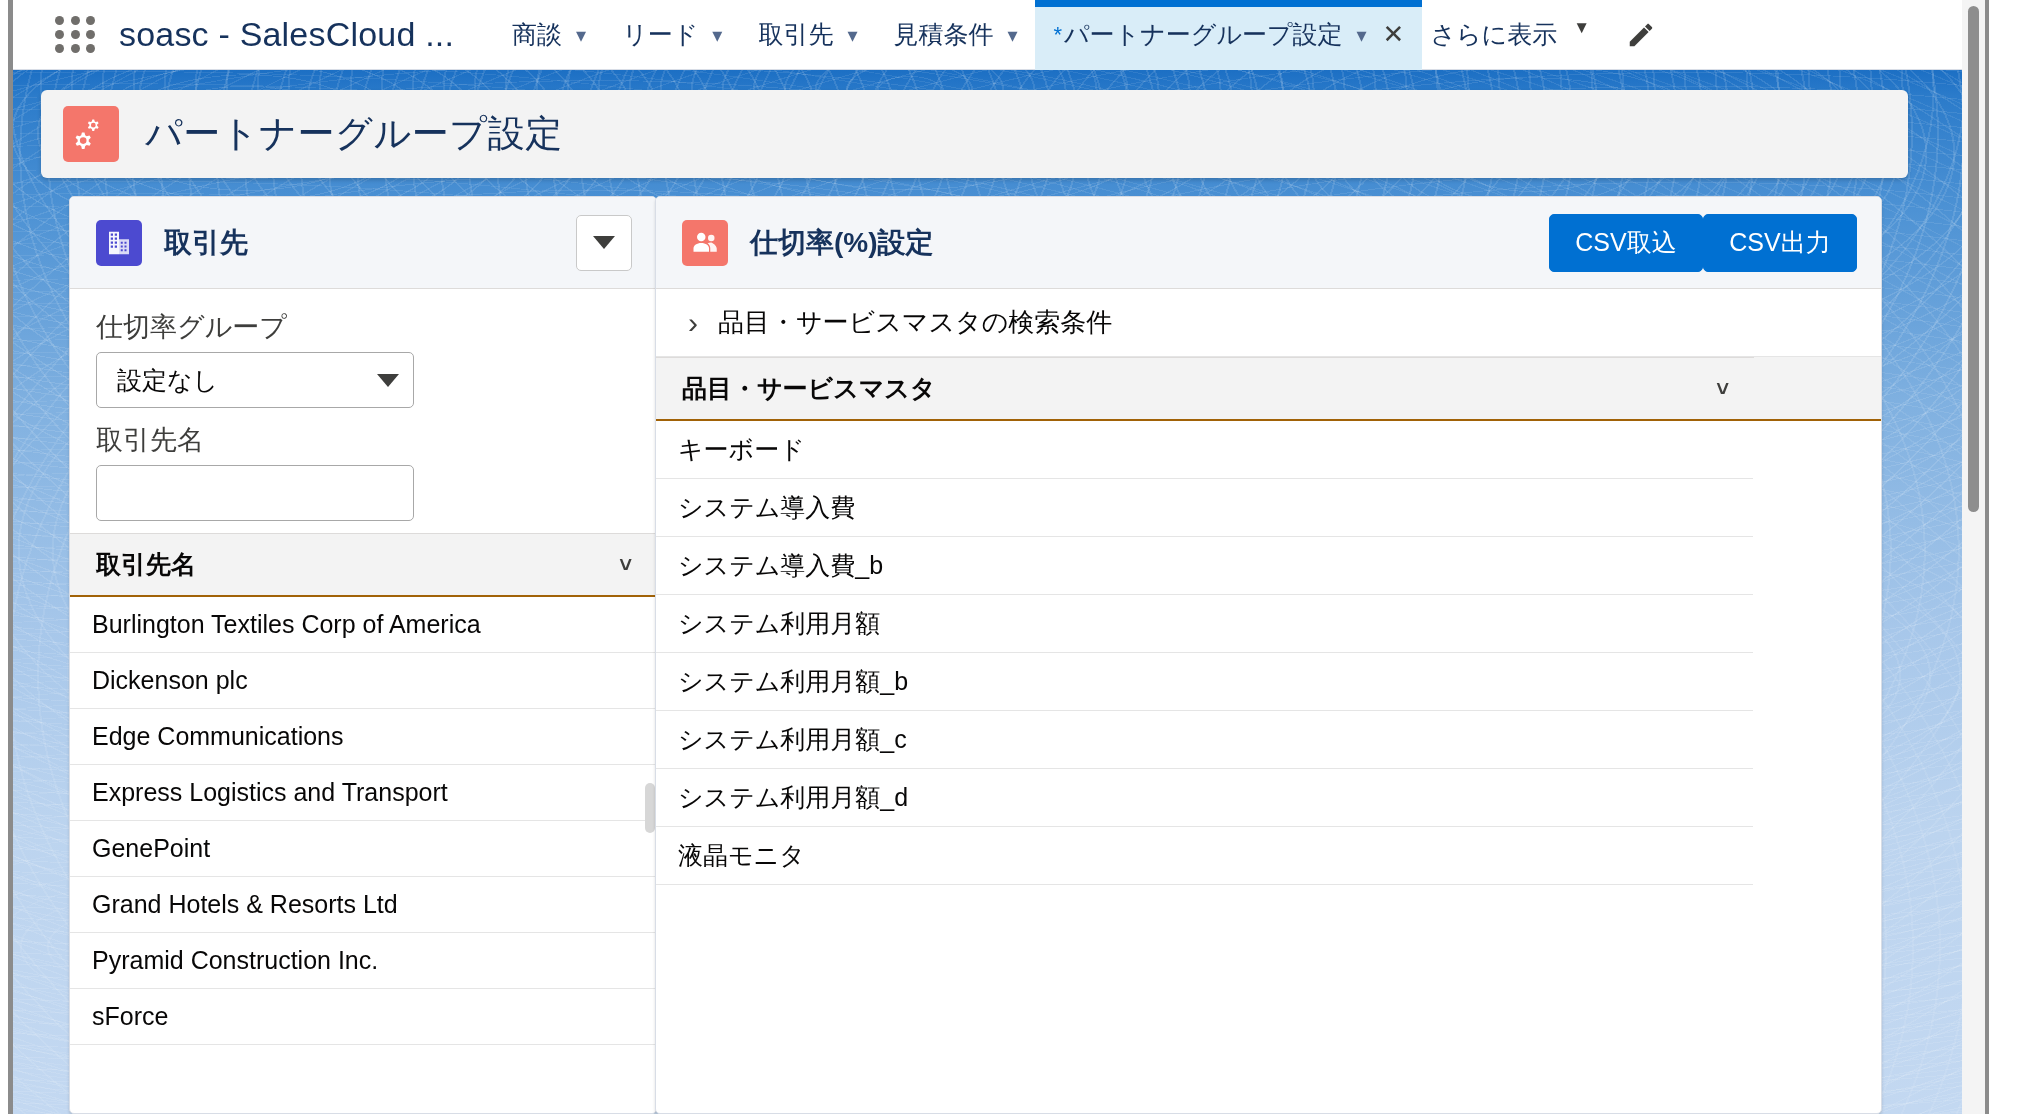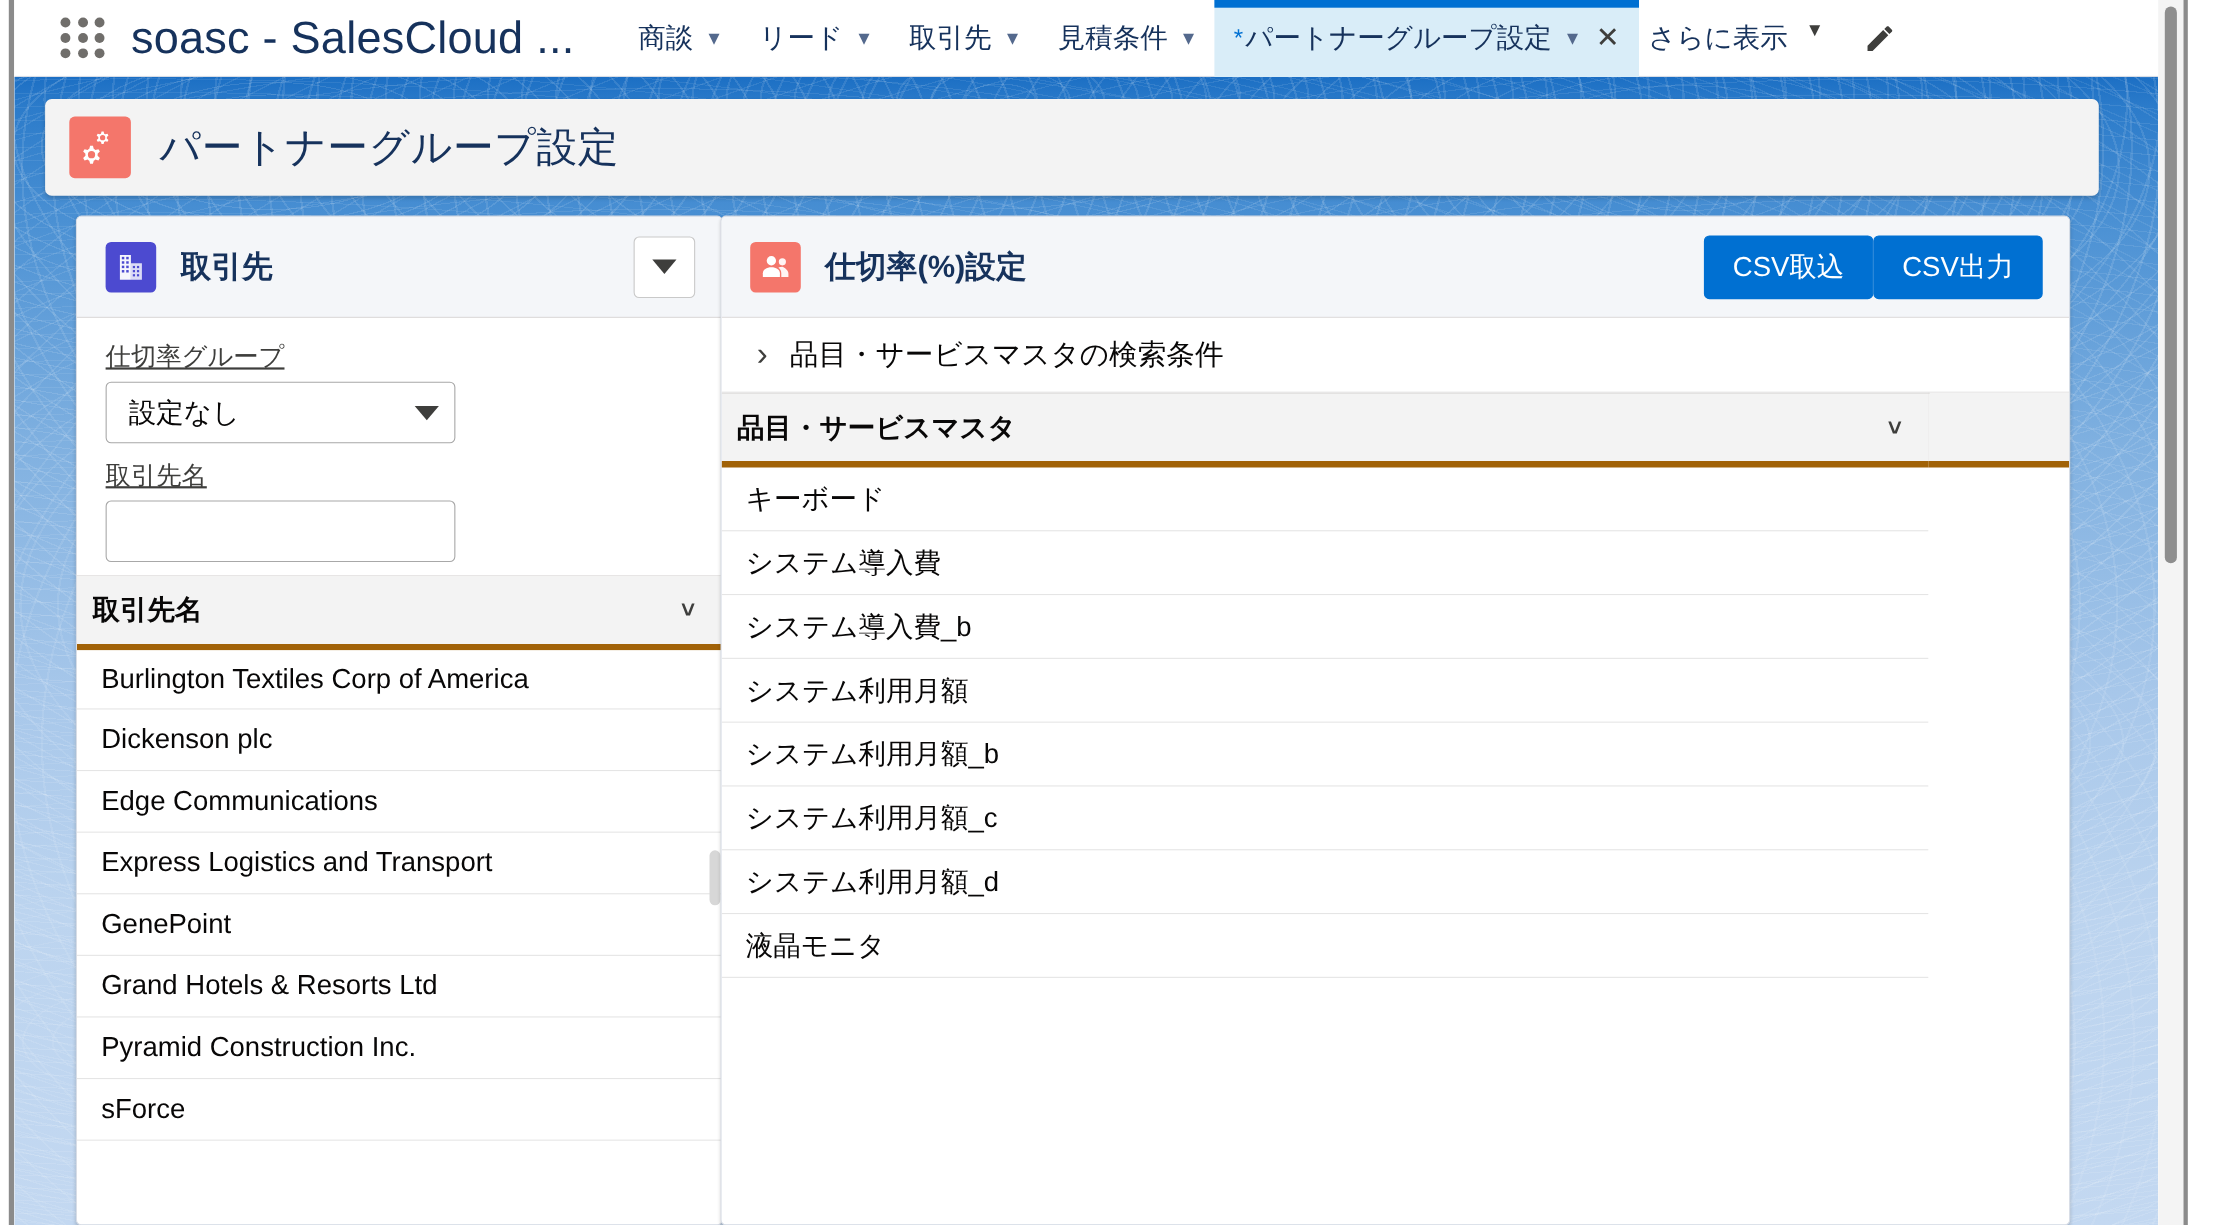--- a/index.html
+++ b/index.html
@@ -68,21 +68,21 @@
     cursor: pointer;
   }
   .app-launcher i {
     display: block;
     width: 9px; height: 9px;
     border-radius: 50%;
     background: #706e6b;
   }
   .app-name {
     margin-left: 14px;
-    font-size: 41px;
+    font-size: 34px;
     color: #16325c;
     letter-spacing: .2px;
     white-space: nowrap;
   }
 
   .tabs { display: flex; align-items: center; height: 70px; margin-left: 40px; }
   .tab {
     display: flex; align-items: center;
     padding: 0 18px;
     height: 70px;
@@ -234,22 +234,22 @@
     font-family: inherit;
     cursor: pointer;
     display: flex; align-items: center; justify-content: center;
     white-space: nowrap;
   }
   .btn + .btn { }
 
   
   .form-area { padding: 20px 26px 12px 26px; }
   .field-label {
-    font-size: 23px; color: #3e3e3c;
-    margin-bottom: 7px; white-space: nowrap; text-decoration: underline;
+    font-size: 27px; color: #3e3e3c;
+    margin-bottom: 7px; white-space: nowrap;
   }
   .select-box {
     width: 318px; height: 56px;
     border: 1px solid #a8a8a8;
     border-radius: 5px;
     background: #ffffff;
     display: flex; align-items: center;
     padding: 0 14px 0 20px;
     cursor: pointer;
     gap: 12px;
@@ -272,26 +272,26 @@
     color: #080707;
     padding: 0 16px;
     outline: none;
   }
 
   
   .tbl { width: 100%; border-collapse: collapse; table-layout: fixed; }
   .tbl th {
     background: #f3f3f3;
     border-top: 1px solid #dddbda;
-    border-bottom: 6px solid #a16207;
+    border-bottom: 2px solid #a16207;
     text-align: left;
     font-size: 25px;
     font-weight: bold;
     color: #080707;
-    padding: 14px 20px 14px 14px;
+    padding: 14px 20px 14px 26px;
     height: 62px;
     white-space: nowrap;
     position: relative;
   }
   .tbl th .sortchev {
     position: absolute;
     right: 24px; top: 50%;
     transform: translateY(-50%);
     color: #3e3e3c;
     font-size: 22px;

